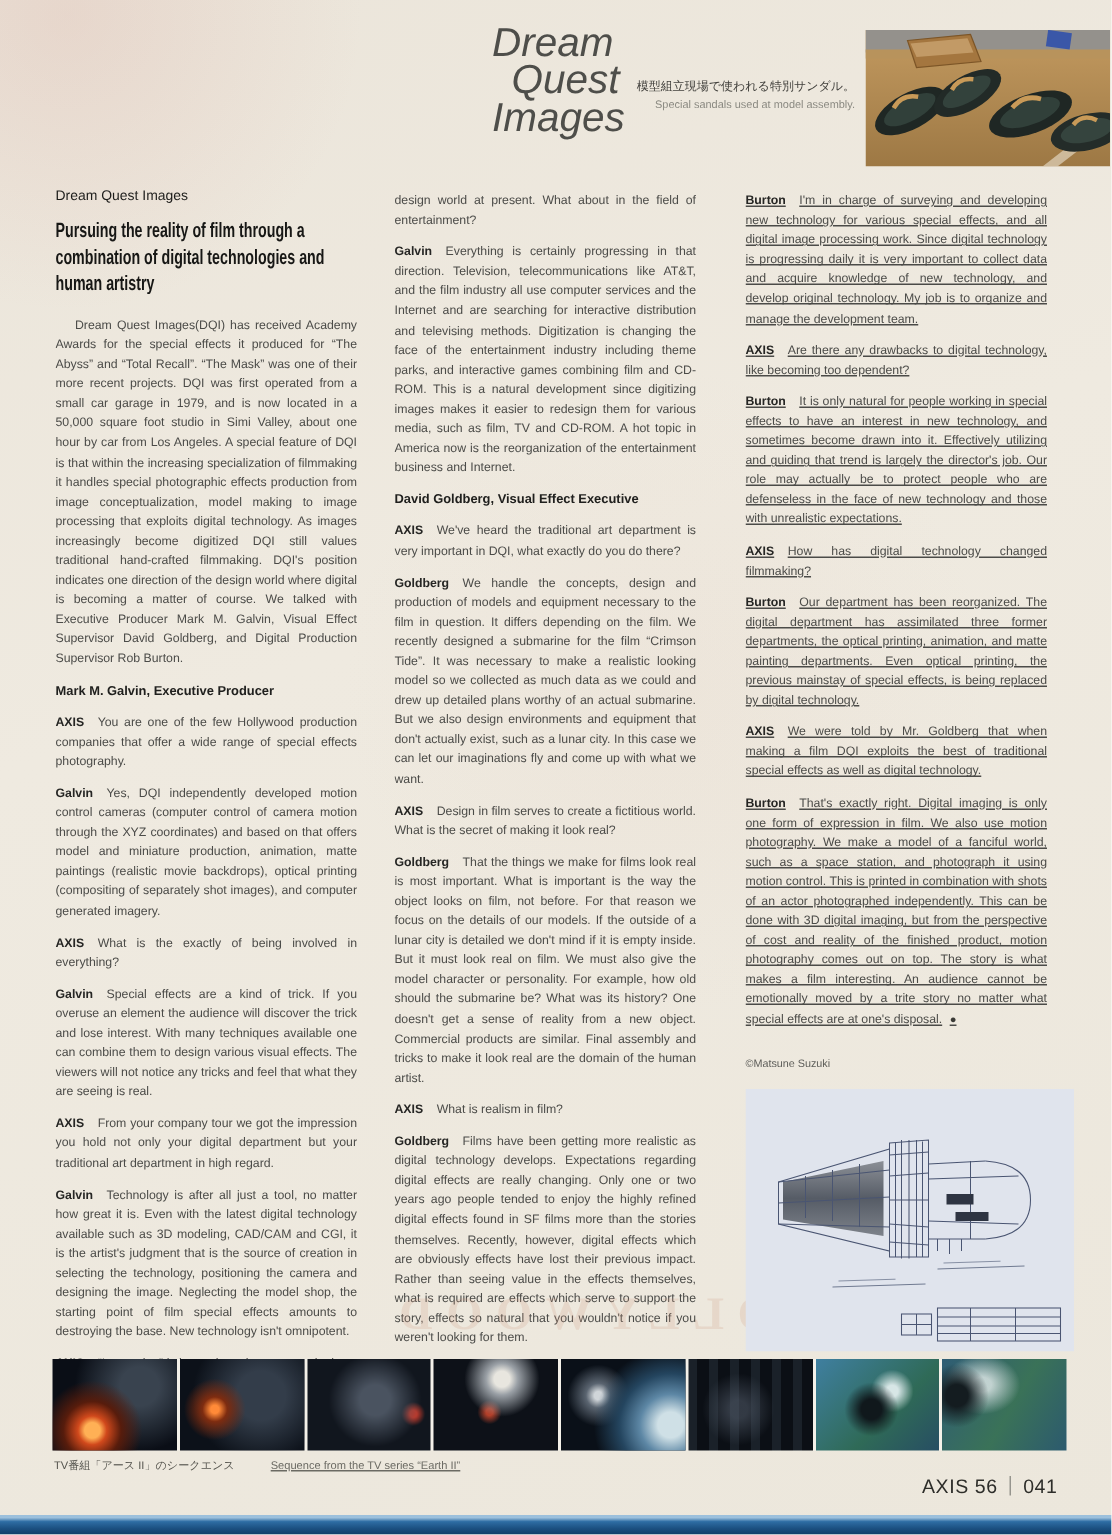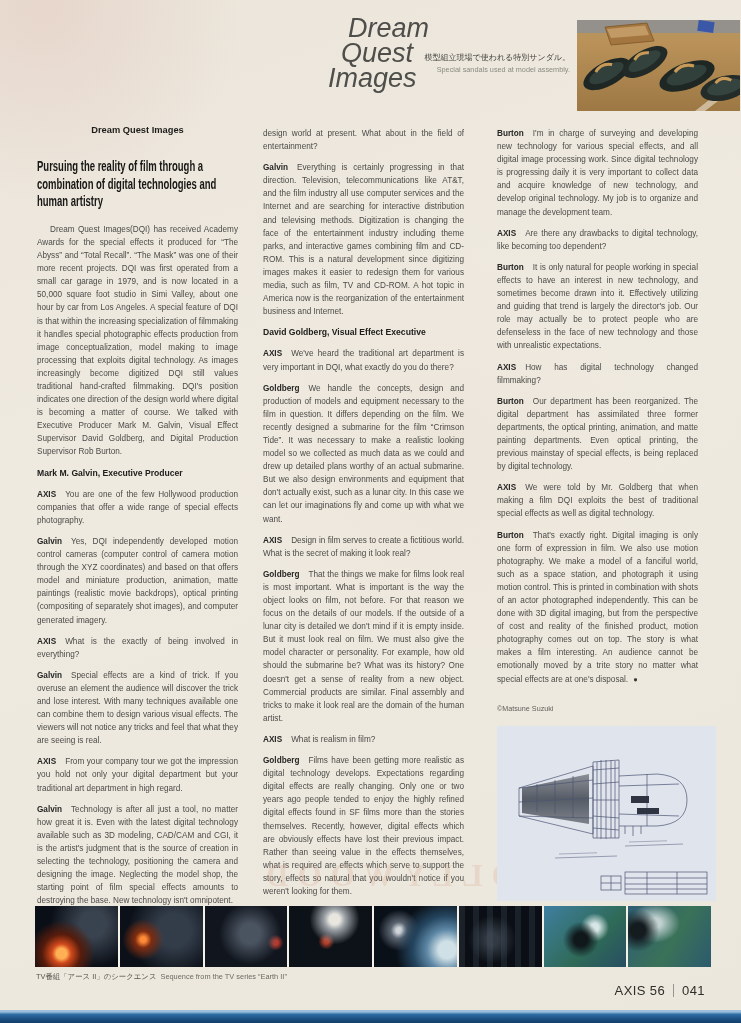--- a/index.html
+++ b/index.html
@@ -7,36 +7,36 @@
     position:relative;width:741px;height:1023px;overflow:hidden;
     background:
       radial-gradient(circle at 6% 1%, rgba(219,176,166,.28), transparent 16%),
       radial-gradient(circle at 60% 45%, rgba(224,200,185,.14), transparent 30%),
       linear-gradient(160deg,#ebe5da 0%,#efeae0 40%,#ece7dc 100%);
     font-family:"Liberation Sans",sans-serif;
   }
   
   .logo{position:absolute;left:328px;top:16px;font-style:italic;font-size:27px;line-height:25px;color:#4e4e4a;}
   .logo div{white-space:nowrap;}
-  .logo .l1{margin-left:20px;font-style:italic;}
+  .logo .l1{margin-left:0;font-style:italic;}
   .logo .l2{margin-left:13px;}
   .logo .l3{margin-left:0;}
   .photo-cap{position:absolute;top:52px;right:171px;text-align:right;line-height:11.5px;}
   .photo-cap .ja{font-size:8px;color:#403f3b;display:block;}
   .photo-cap .en{font-size:7.3px;color:#8b8a82;display:block;}
   .photo{position:absolute;left:577px;top:20px;width:163px;height:91px;}
   .photo svg{display:block;width:100%;height:100%;}
   
   .col{position:absolute;width:201px;height:782px;overflow:hidden;
        font-size:8.2px;line-height:13.1px;color:#4b4b48;text-align:justify;}
   #col1{left:37px;top:124px;}
   #col2{left:263px;top:127px;}
-  #col3{left:497px;top:127px;}
+  #col3{left:497px;top:127px;text-decoration:underline;}
   .col p{margin:0 0 8px 0;}
-  .kicker{font-weight:bold;font-size:9.3px;color:#1c1c1a;margin:0 0 21px 0;text-align:center;}
+  .kicker{font-weight:normal;font-size:9.3px;color:#1c1c1a;margin:0 0 8px 0;text-align:left;}
   .title{font-weight:bold;font-size:13.8px;line-height:17.6px;color:#17171五5;color:#171715;
          width:292px;transform:scaleX(0.688);transform-origin:0 0;margin:0 0 12px 0;text-align:left;}
   .subhead{font-weight:bold;font-size:8.6px;color:#20201e;margin:5px 0 8px 0;text-align:left;}
   .indent{text-indent:13px;}
   .spk{font-weight:bold;color:#262624;margin-right:9px;}
   .endmark{color:#3a3a36;font-size:7.5px;margin-left:5px;}
   
   .ghost{position:absolute;left:236px;top:858px;width:334px;text-align:center;
          font-family:"Liberation Serif",serif;font-weight:bold;font-size:31px;letter-spacing:9px;
          color:rgba(205,150,125,0.20);transform:scaleX(-1);pointer-events:none;}
@@ -49,21 +49,21 @@
   .frame{flex:1;background:#0b111b;}
   .frame:nth-child(1){background:radial-gradient(circle at 32% 78%, #ffb055 0 7%, #d1491c 13%, #571c0c 26%, transparent 45%),radial-gradient(circle at 70% 30%, #39434f 0 18%, transparent 60%),#0a0e16;}
   .frame:nth-child(2){background:radial-gradient(circle at 28% 55%, #ff8a38 0 4%, #7e2c10 12%, transparent 30%),radial-gradient(circle at 65% 40%, #333d4a 0 25%, transparent 70%),#0c1119;}
   .frame:nth-child(3){background:radial-gradient(circle at 55% 45%, #4a5360 0 18%, transparent 55%),radial-gradient(circle at 86% 60%, #c0392b 0 3%, transparent 10%),#11161e;}
   .frame:nth-child(4){background:radial-gradient(circle at 55% 22%, #e8e6df 0 8%, #9aa0a6 16%, transparent 38%),radial-gradient(circle at 45% 58%, #b3402a 0 4%, transparent 14%),#0d1118;}
   .frame:nth-child(5){background:radial-gradient(circle at 88% 72%, #cfe0e6 0 10%, #5d87a5 24%, #24455f 40%, transparent 60%),radial-gradient(circle at 30% 40%, #d0d5d9 0 4%, #5a6470 12%, transparent 30%),#0a1018;}
   .frame:nth-child(6){background:radial-gradient(circle at 40% 55%, rgba(90,100,115,.5) 0 10%, transparent 40%),repeating-linear-gradient(90deg,#1a2129 0 6px,#0b0f15 6px 14px);}
   .frame:nth-child(7){background:radial-gradient(circle at 45% 55%, #10181c 0 12%, transparent 32%),radial-gradient(circle at 62% 35%, #d7e6e6 0 6%, transparent 22%),linear-gradient(135deg,#3f7fa0,#2f6a57 60%,#274e63);}
   .frame:nth-child(8){background:radial-gradient(circle at 12% 40%, #141c20 0 9%, transparent 26%),radial-gradient(ellipse at 32% 28%, rgba(240,245,245,.75) 0 8%, transparent 32%),linear-gradient(120deg,#2f5d74,#3a7258 55%,#2c5a6e);}
   .strip-cap{position:absolute;left:36px;top:972px;font-size:7.4px;color:#56554f;}
-  .strip-cap .en{margin-left:4px;color:#6b6a63;}
+  .strip-cap .en{margin-left:24px;color:#6b6a63;text-decoration:underline;}
   
   .folio{position:absolute;top:983px;right:36px;display:flex;align-items:center;font-size:13px;letter-spacing:.4px;color:#2e2e2a;text-align:right;}
   .folio .sep{width:1px;height:13px;background:#96958e;margin:0 8px;}
   .band{position:absolute;left:0;right:0;bottom:0;height:13px;
         background:linear-gradient(180deg,#9cc0dc 0%,#9cc0dc 14%,#2e6da4 34%,#1b4f80 70%,#123e68 100%);}
 </style>
 </head>
 <body>
 
 <div class="logo">

